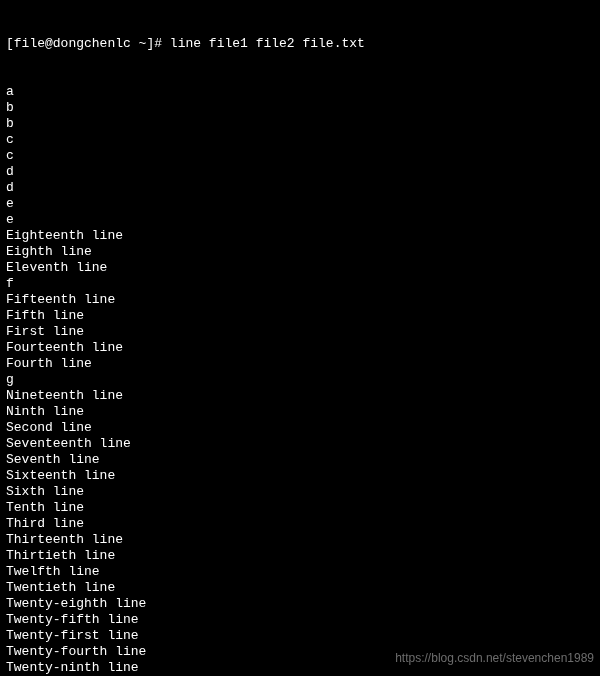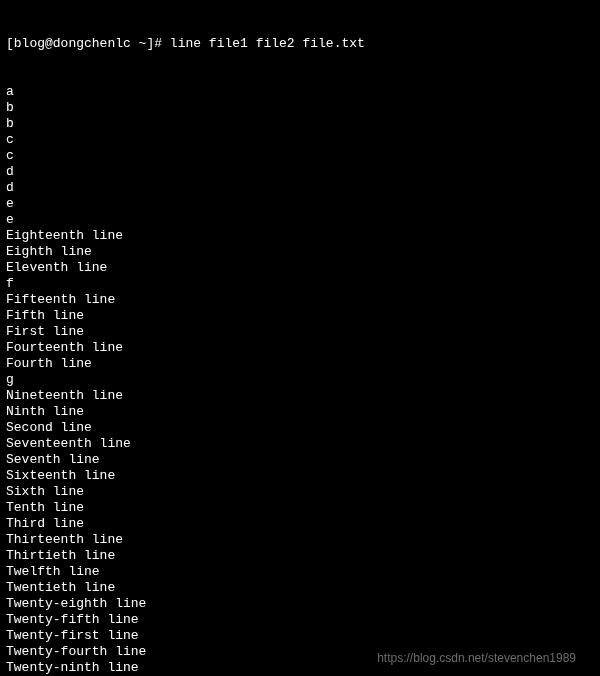--- a/index.html
+++ b/index.html
@@ -30,31 +30,31 @@
     }
     .command {
       color: #ffffff;
     }
     .output-line {
       color: #ffffff;
     }
     .watermark {
       position: absolute;
       bottom: 10px;
-      right: 24px;
+      right: 6px;
       color: #888888;
       font-family: Arial, sans-serif;
       font-size: 12px;
       opacity: 0.8;
     }
   </style>
 </head>
 <body>
 
 <div class="terminal">
   <div class="prompt-line">
-    <span class="prompt">[blog@dongchenlc ~]# </span>
+    <span class="prompt">[file@dongchenlc ~]# </span>
     <span class="command">line file1 file2 file.txt</span>
   </div>
   <div id="output-container"><div class="output-line">a</div><div class="output-line">b</div><div class="output-line">b</div><div class="output-line">c</div><div class="output-line">c</div><div class="output-line">d</div><div class="output-line">d</div><div class="output-line">e</div><div class="output-line">e</div><div class="output-line">Eighteenth line</div><div class="output-line">Eighth line</div><div class="output-line">Eleventh line</div><div class="output-line">f</div><div class="output-line">Fifteenth line</div><div class="output-line">Fifth line</div><div class="output-line">First line</div><div class="output-line">Fourteenth line</div><div class="output-line">Fourth line</div><div class="output-line">g</div><div class="output-line">Nineteenth line</div><div class="output-line">Ninth line</div><div class="output-line">Second line</div><div class="output-line">Seventeenth line</div><div class="output-line">Seventh line</div><div class="output-line">Sixteenth line</div><div class="output-line">Sixth line</div><div class="output-line">Tenth line</div><div class="output-line">Third line</div><div class="output-line">Thirteenth line</div><div class="output-line">Thirtieth line</div><div class="output-line">Twelfth line</div><div class="output-line">Twentieth line</div><div class="output-line">Twenty-eighth line</div><div class="output-line">Twenty-fifth line</div><div class="output-line">Twenty-first line</div><div class="output-line">Twenty-fourth line</div><div class="output-line">Twenty-ninth line</div></div>
 </div>
 
 <div class="watermark">https://blog.csdn.net/stevenchen1989</div>
 
 </body></html>

